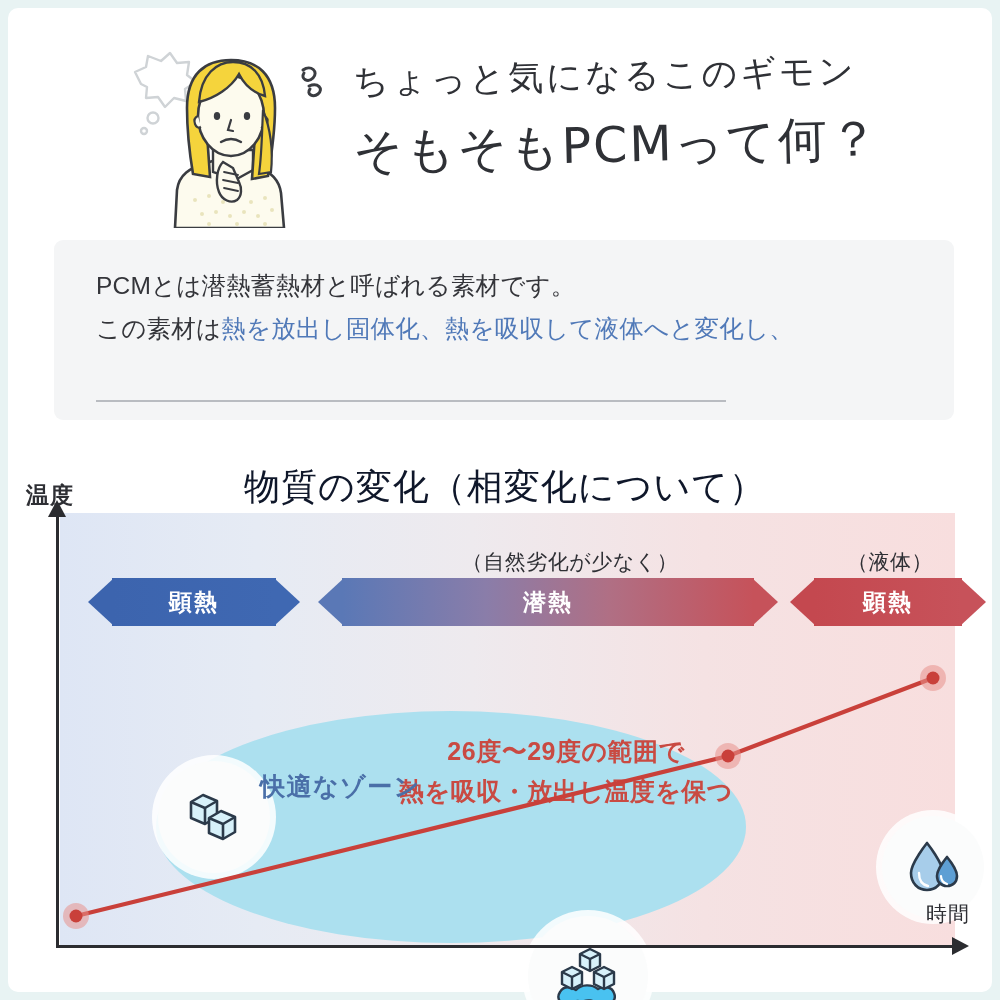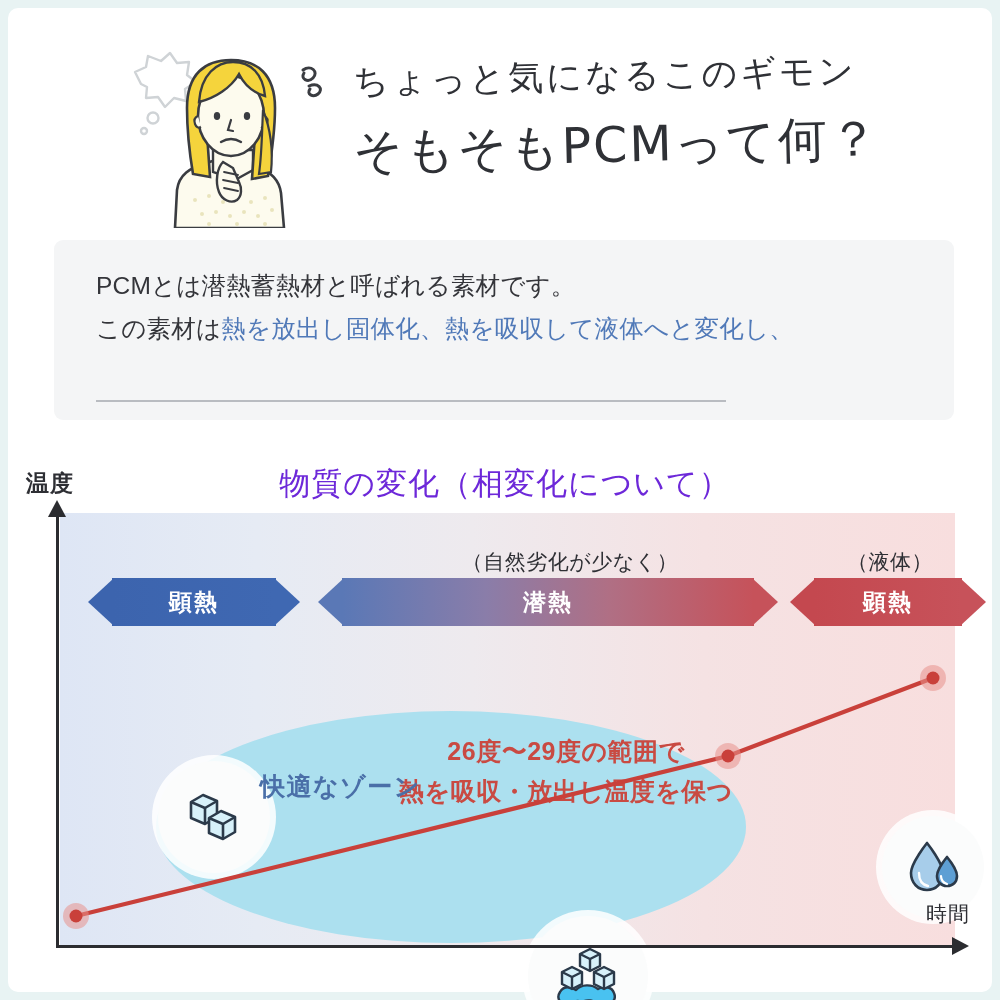--- a/index.html
+++ b/index.html
@@ -103,34 +103,34 @@
   #chart-area {
     position: absolute;
     left: 0;
     top: 440px;
     width: 984px;
     height: 544px;
   }
   #y-axis-label {
     position: absolute;
     left: 18px;
-    top: 20px;
+    top: 32px;
     font-size: 23px;
     font-weight: bold;
     color: #2e2f34;
     letter-spacing: 1px;
   }
   #chart-title {
     position: absolute;
     left: 0;
     top: 15px;
     width: 984px;
     text-align: center;
-    font-size: 31px;
-    color: #6d28d9;
+    font-size: 36px;
+    color: #0f172a;
     letter-spacing: 1px;
     padding-left: 10px;
     box-sizing: border-box;
   }
 
   
   #axis-y-line {
     position: absolute;
     left: 48px;
     top: 68px;

